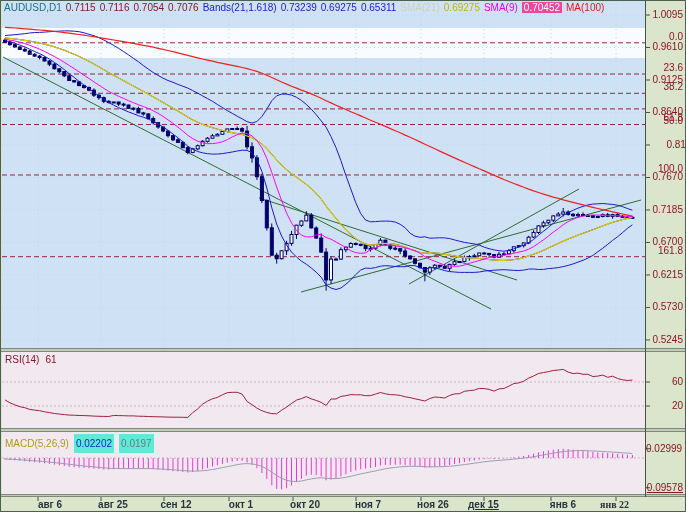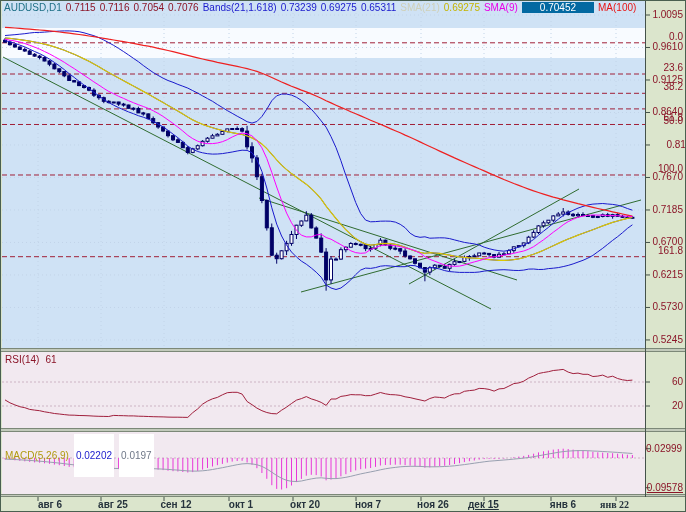--- a/index.html
+++ b/index.html
@@ -8,30 +8,30 @@
     font-family:"Liberation Sans",sans-serif;background:#dbe5cc;border:1px solid #4a6050}
   #chart-svg{position:absolute;left:0;top:0;z-index:1}
   .header{position:absolute;left:3px;top:1px;z-index:6;display:flex;gap:4px;
     font-size:10px;line-height:11px;white-space:nowrap;width:682px;overflow:hidden}
   .t-sym{color:#1d6f86}
   .t-ohlc{color:#8b1528}
   .t-bands{color:#1a1acc}
   .t-sma21l{color:#cfd0b8}
   .t-sma21v{color:#c4b400}
   .t-sma9{color:#e800e8}
-  .chip-magenta{background:#0369a1;color:#ffffff;padding:0 18px}
+  .chip-magenta{background:#ec4899;color:#ffffff;padding:0 2px}
   .t-sma100{color:#e81414}
   .axlabel{position:absolute;font-size:10px;line-height:10px;color:#8b1528;z-index:5}
   .date-label{color:#26333d;font-weight:bold}
   #price-axis{position:absolute;left:645px;top:0;width:41px;height:496px;z-index:4}
   #time-axis{position:absolute;left:12px;top:496px;width:686px;height:16px;z-index:4}
   .rsi-header{position:absolute;left:4px;top:353px;z-index:6;display:flex;gap:6px;font-size:10px;color:#8b1528}
   .macd-header{position:absolute;left:4px;top:433px;z-index:6;display:flex;gap:5px;font-size:10px;align-items:center}
   .t-macdl{color:#b09a10}
-  .chip-lav{background:#ffffff;padding:16px 2px}
+  .chip-lav{background:#5eead4;padding:4px 2px}
   .t-macd1{color:#1a1acc}
   .t-macd2{color:#6f7888}
 </style>
 </head>
 <body>
 
 <div class="terminal">
 
   <svg id="chart-svg" width="686" height="512">
       <rect x="0" y="0" width="686" height="512" fill="#dbe5cc"></rect>

